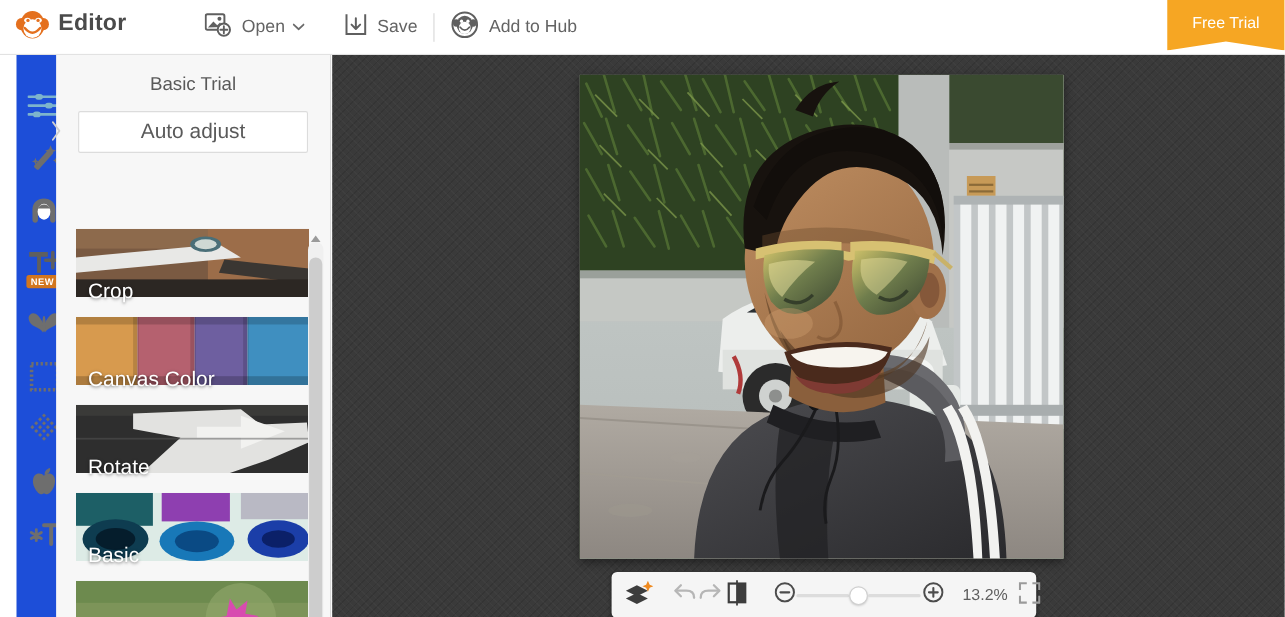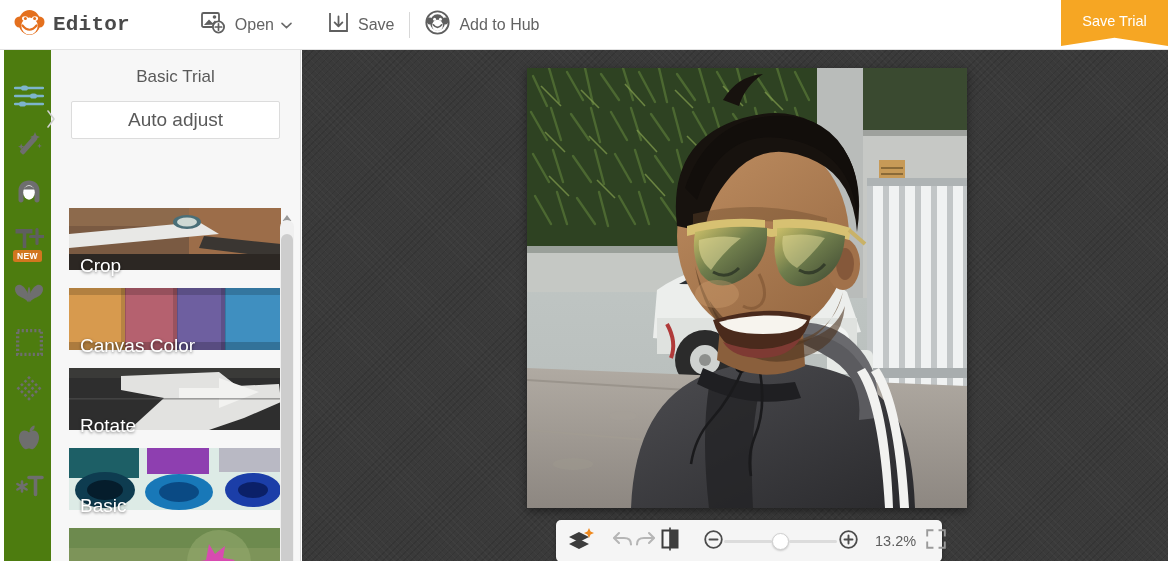--- a/index.html
+++ b/index.html
@@ -12,21 +12,21 @@
   #app { position: relative; width: 1168px; height: 561px; }
 
   
   #topbar {
     position: absolute; top: 0; left: 0; width: 1168px; height: 50px;
     background: #ffffff;
     border-bottom: 1px solid #e2e2e2;
     display: flex; align-items: center;
     z-index: 30;
   }
-  .brand { display: flex; align-items: center; margin-left: 14px; font-family: Liberation Mono, monospace; }
+  .brand { display: flex; align-items: flex-start; margin-left: 14px; }
   .brand-text {
     font-size: 21px; color: #4a4a4a; font-weight: bold; margin-left: 8px;
     letter-spacing: .2px;
   }
   .tb-item {
     display: flex; align-items: center; height: 56px;
     padding: 0 9px; cursor: pointer; color: #6a6a6a;
   }
   .tb-item .lbl { font-size: 16px; margin-left: 9px; color: #636363; }
   .tb-sep { width: 1px; height: 26px; background: #d8d8d8; margin: 0 6px; }
@@ -39,22 +39,22 @@
     background: #f6a623; cursor: pointer;
     clip-path: polygon(0 0, 100% 0, 100% 100%, 50% 82%, 0 100%);
     display: flex; align-items: flex-start; justify-content: center;
   }
   #free-trial span {
     color: #fff; font-size: 14.5px; margin-top: 13px; white-space: nowrap;
   }
 
   
   #rail {
-    position: absolute; top: 50px; left: 4px; width: 50px; height: 511px;
-    background: #4d7c0f; border-right: 1px solid #e0e0e0;
+    position: absolute; top: 50px; left: 15px; width: 50px; height: 511px;
+    background: #1d4ed8; border-right: 1px solid #e0e0e0;
   }
   .rail-item {
     position: relative; width: 50px; height: 48px;
     display: flex; align-items: center; justify-content: center;
     cursor: pointer;
   }
   .rail-item svg { display: block; }
   .badge-new {
     position: absolute; left: 9px; bottom: 2px;
     background: #d2761f; color: #fff; font-size: 8.5px; font-weight: bold;
@@ -215,21 +215,21 @@
           <ellipse cx="12.5" cy="15.4" rx="5.4" ry="5.6" fill="#fff"></ellipse>
           <path d="M8.3 14.8 Q12.5 20 16.7 14.8" stroke="#5f5f5f" stroke-width="1.6" fill="none" stroke-linecap="round"></path>
           <circle cx="9.6" cy="9.3" r="1.5" fill="#fff"></circle>
           <circle cx="15.4" cy="9.3" r="1.5" fill="#fff"></circle>
         </svg>
       </span>
       <span class="lbl">Add to Hub</span>
     </div>
 
     <div id="free-trial">
-      <span>Save Trial</span>
+      <span>Free Trial</span>
     </div>
   </div>
 
   <div id="rail">
 
     <div class="rail-item" style="margin-top:22px">
       <span>
         <svg width="30" height="26" viewBox="0 0 30 26">
           <path d="M1 5h28M1 13h28M1 21h28" stroke="#7db4cc" stroke-width="2.4" stroke-linecap="round"></path>
           <rect x="7" y="2.4" width="7" height="5.2" rx="2.6" fill="#7db4cc"></rect>

